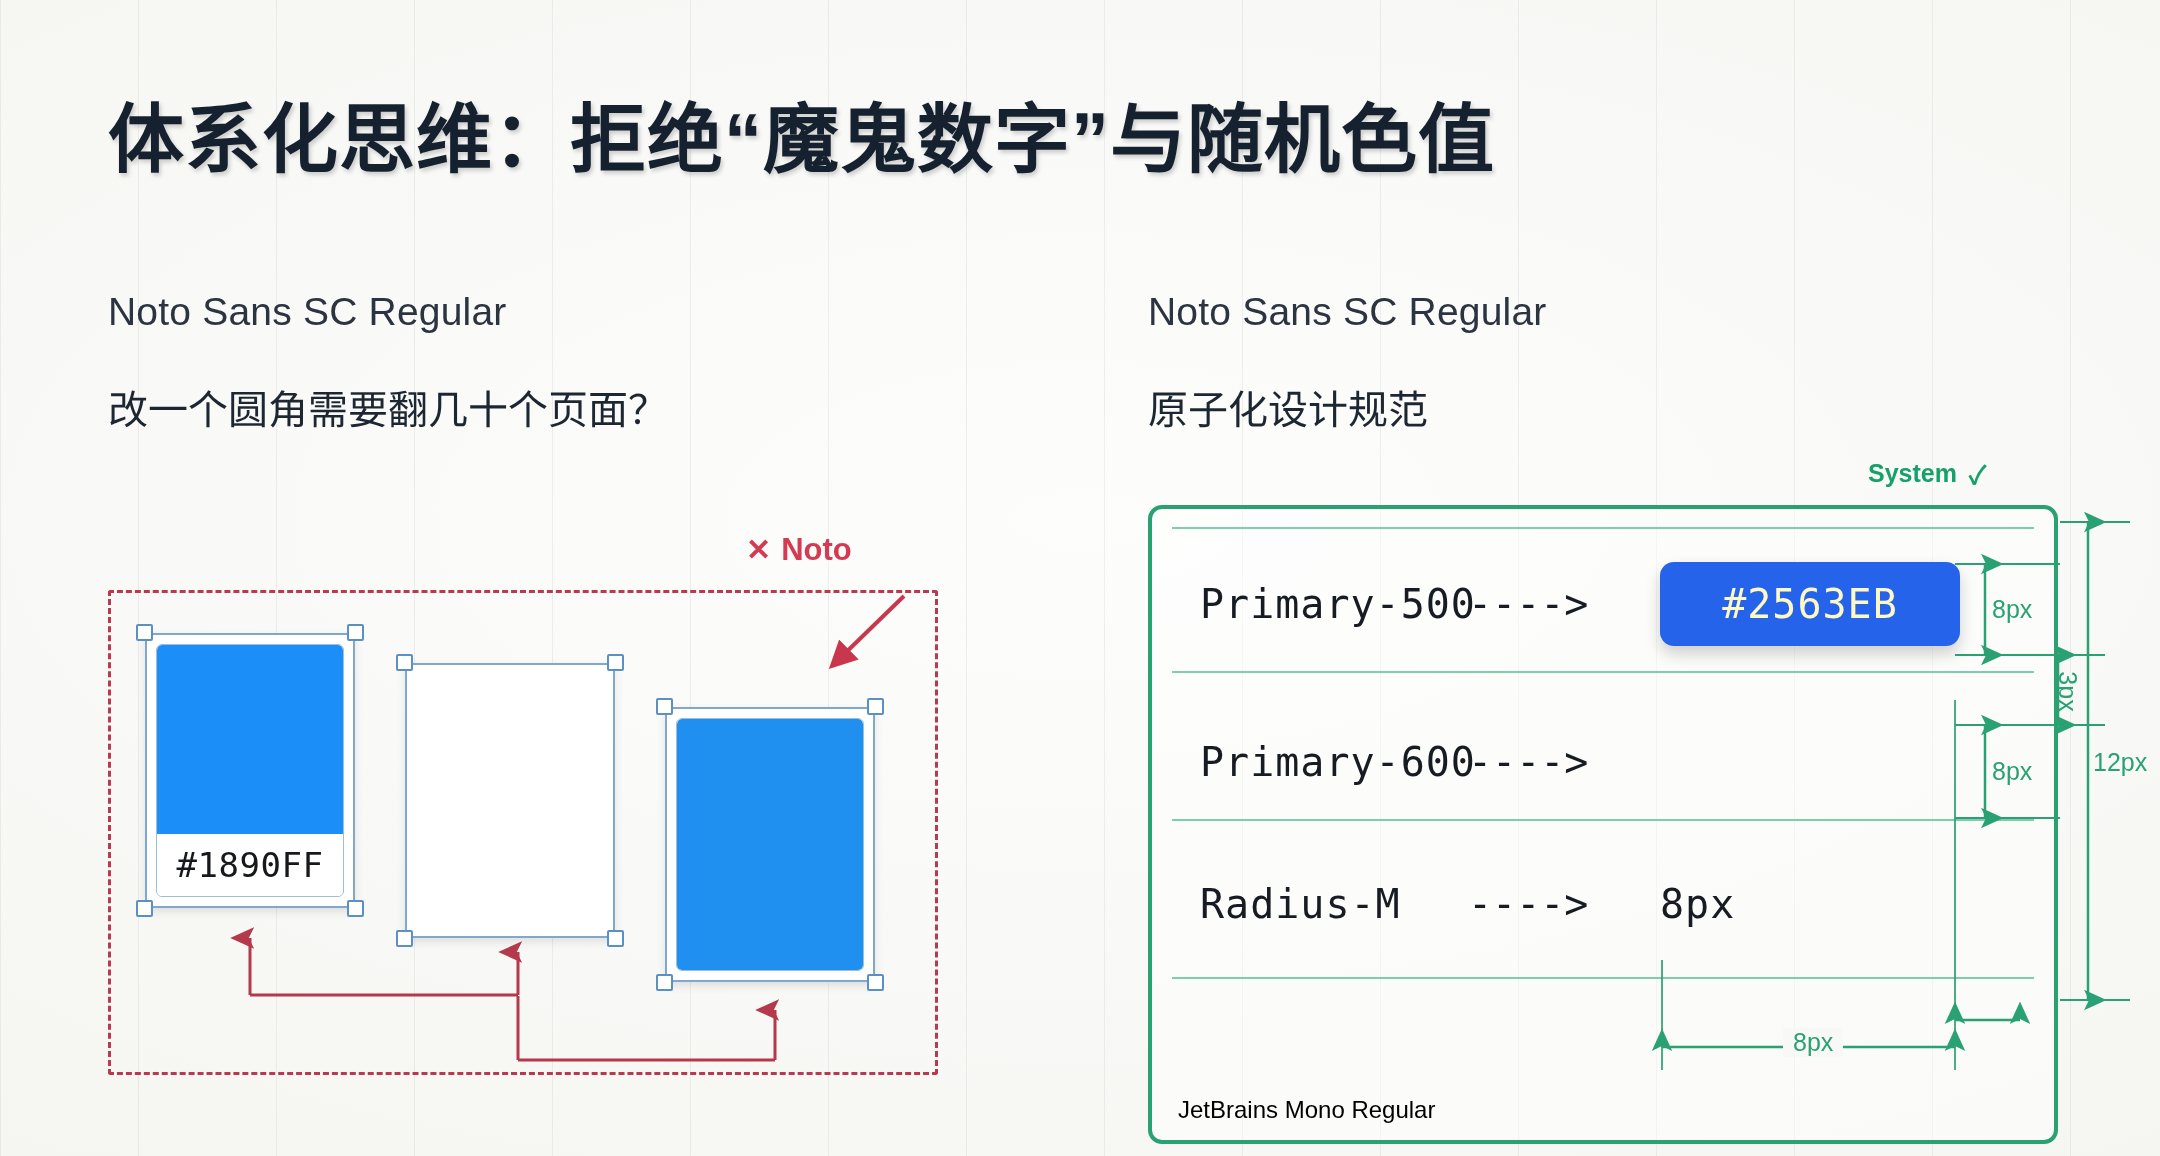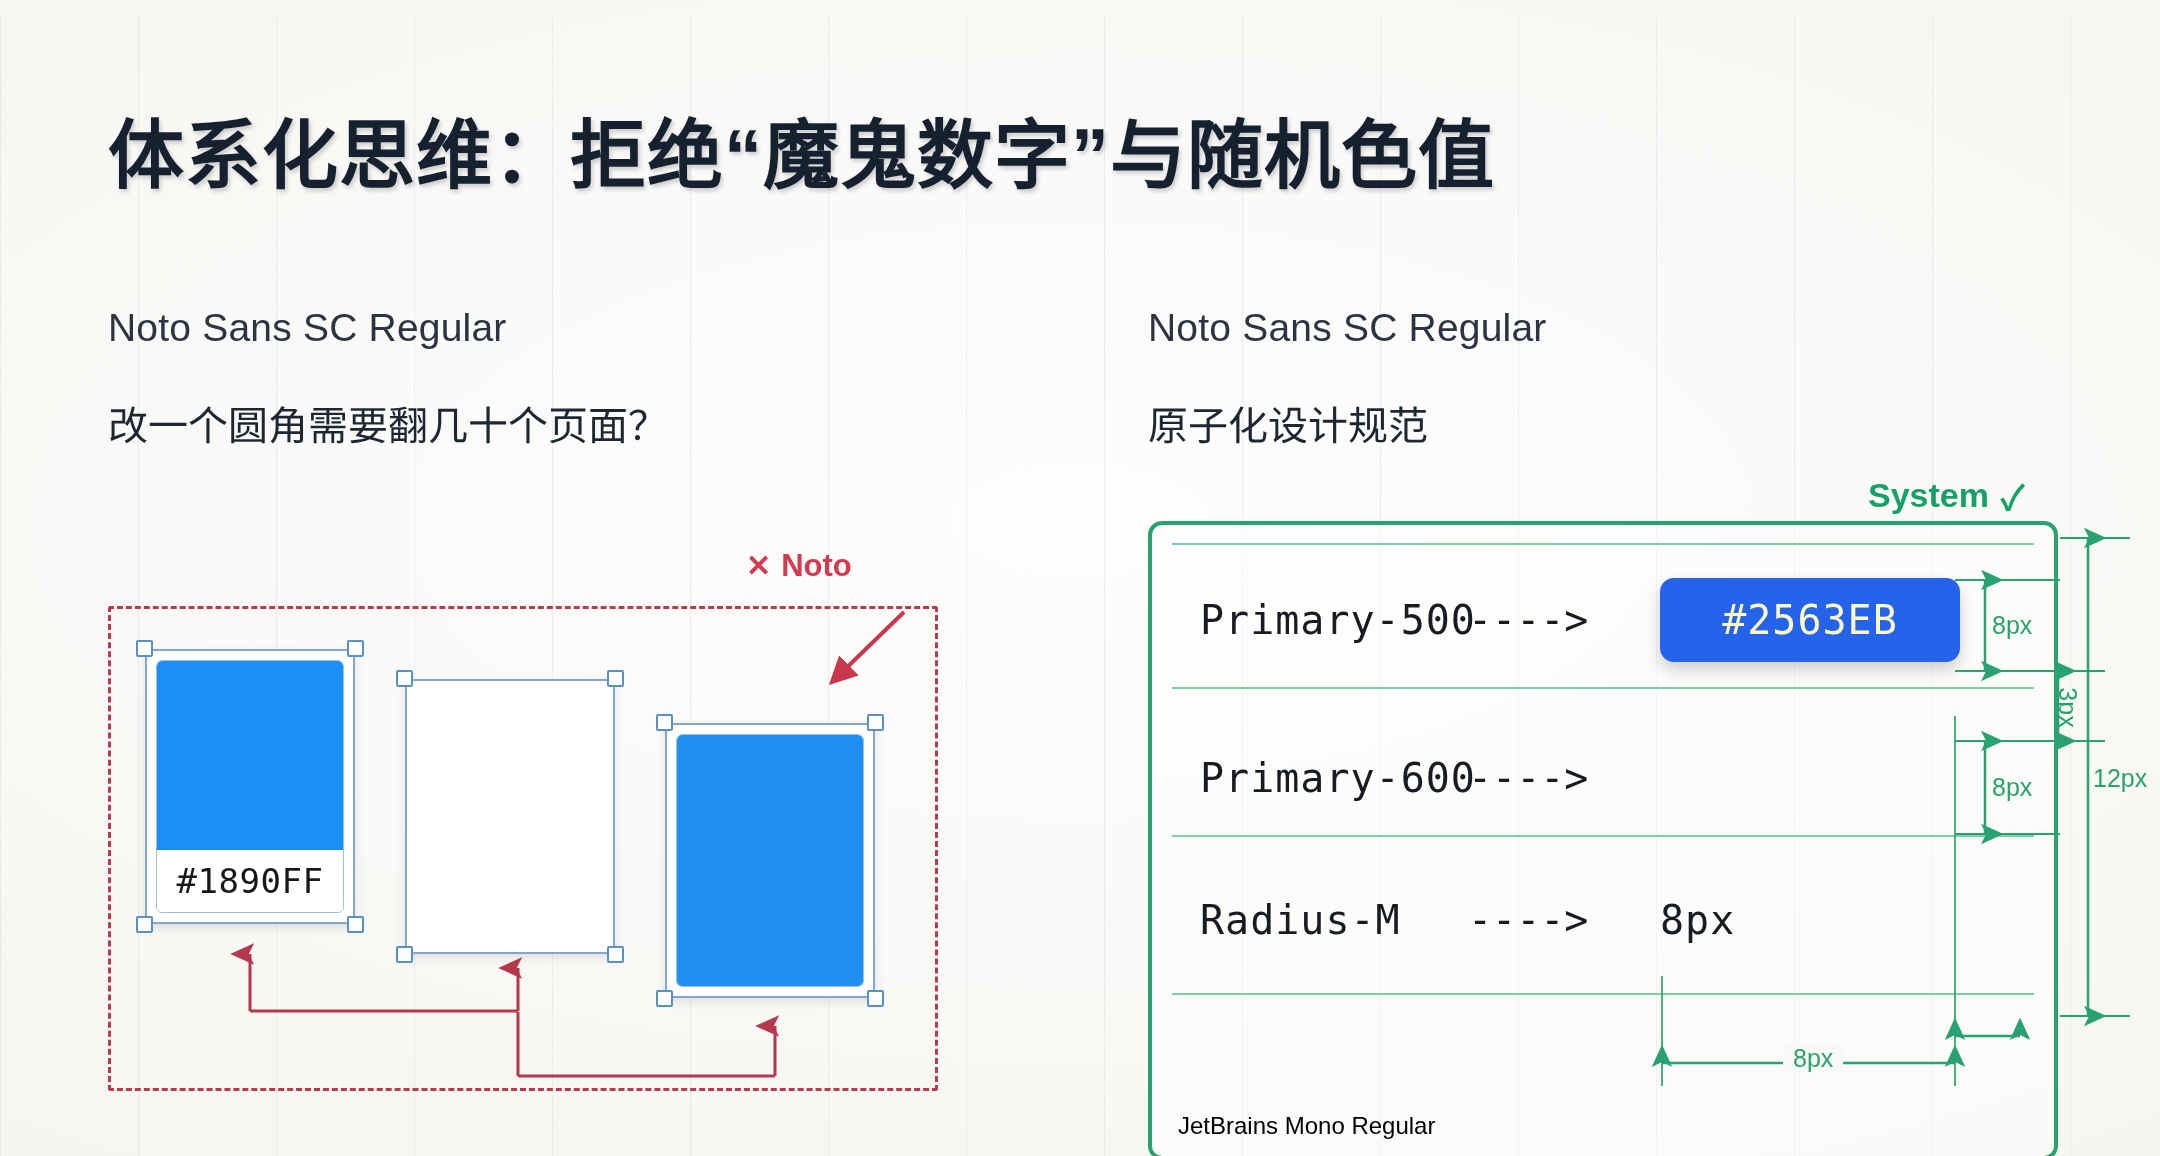--- a/index.html
+++ b/index.html
@@ -18,21 +18,21 @@
         rgba(0,0,0,0.055) 0px, rgba(0,0,0,0.055) 1px,
         transparent 1px, transparent 138px);
     pointer-events:none;
   }
   .bg-vignette{
     position:absolute; inset:0;
     background:radial-gradient(ellipse 120% 100% at 50% 45%, #fdfdfc 0%, #f6f6f3 62%, #f0f0ed 100%);
     pointer-events:none;
     z-index:-1;
   }
-  .slide{ position:absolute; inset:0;margin-top:16px; }
+  .slide{ position:absolute; inset:0; }
 
   
   .title{
     position:absolute; left:108px; top:78px;
     font-size:76px; font-weight:bold; color:#16212f;
     letter-spacing:1px; white-space:nowrap;
     text-shadow:2px 3px 4px rgba(0,0,0,0.18);
   }
 
   
@@ -97,21 +97,21 @@
     font-size:34px; color:#16181c; letter-spacing:0.5px;
     background:#ffffff;
   }
 
   
   .connectors{ position:absolute; left:0; top:0; width:2160px; height:1156px; pointer-events:none; }
 
   
   .sys-tag{
     position:absolute; left:1868px; top:455px;
-    font-size:34px; font-weight:bold; color:#16a06a;
+    font-size:25px; font-weight:bold; color:#16a06a;
     display:flex; align-items:center; gap:12px; white-space:nowrap;
   }
   .sys-panel{
     position:absolute; left:1148px; top:505px;
     width:910px; height:639px;
     border:4px solid #2aa172; border-radius:14px;
     background:rgba(255,255,255,0.45);
   }
   .sys-rule{
     position:absolute; left:20px; right:20px; height:0;

